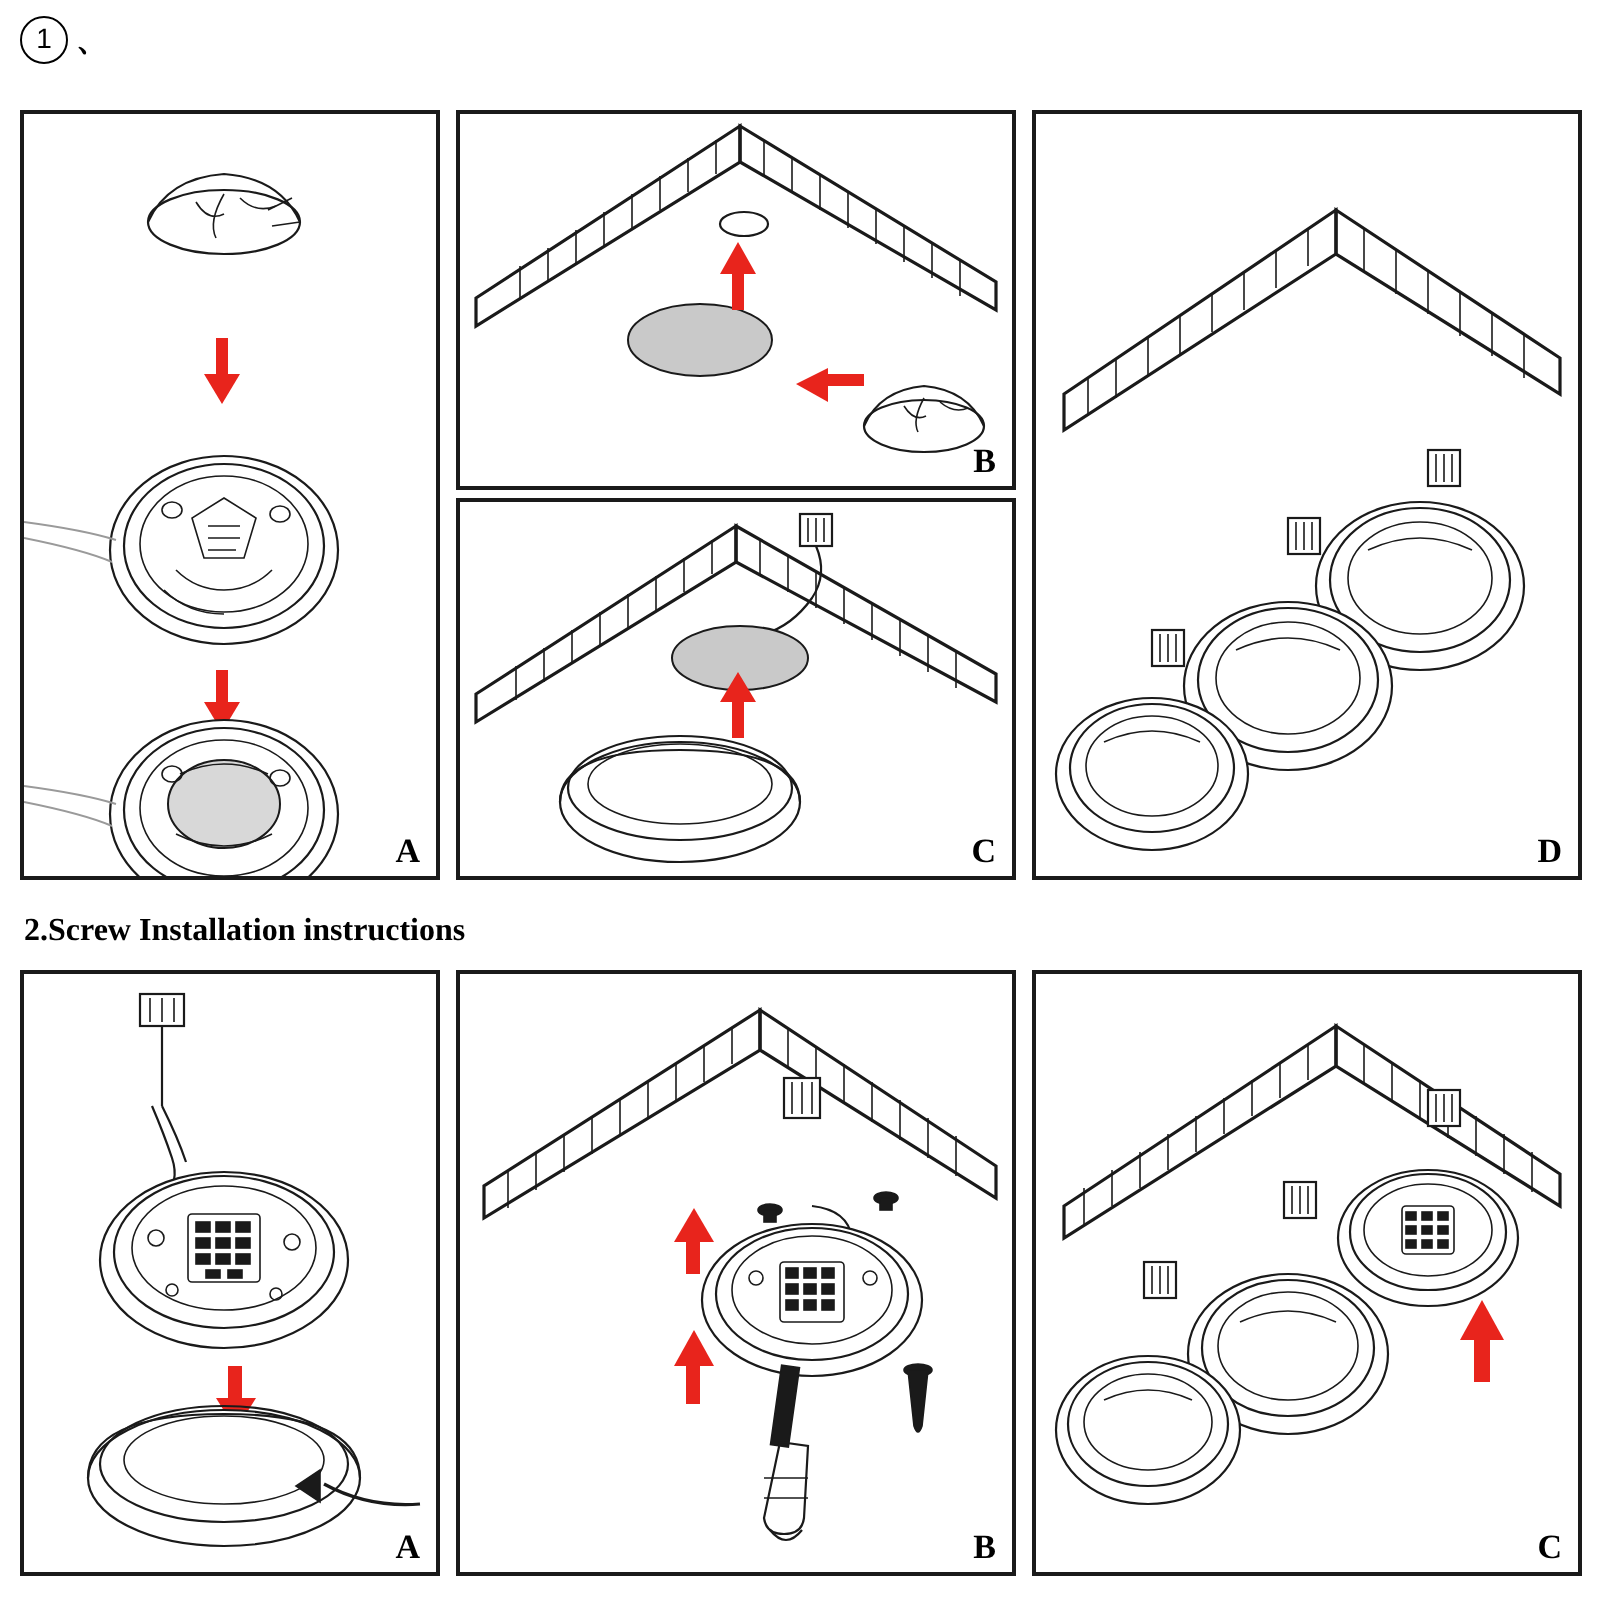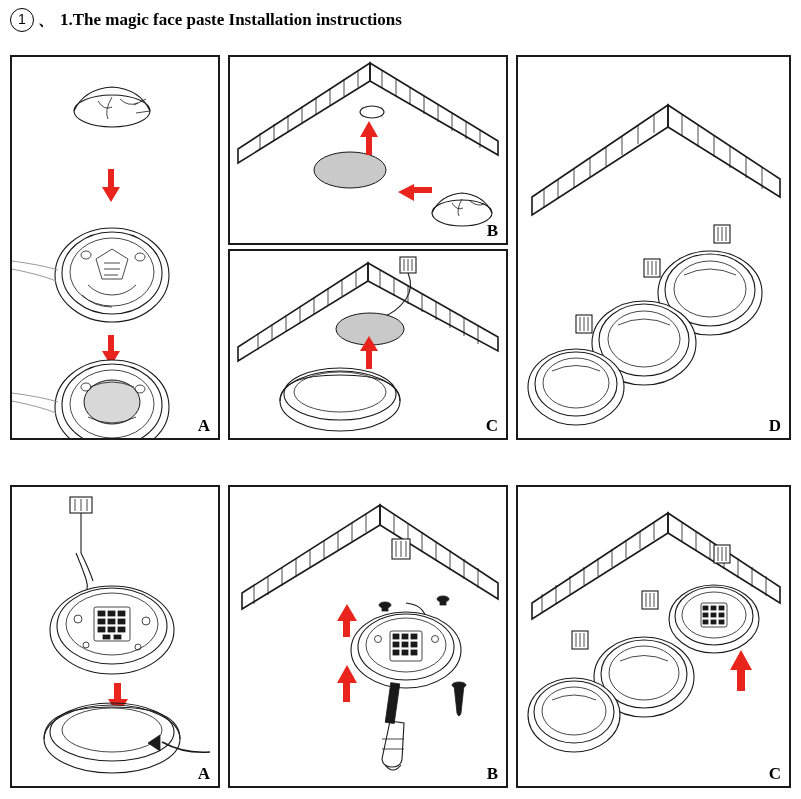--- a/index.html
+++ b/index.html
@@ -84,21 +84,20 @@
   .wire { fill: none; stroke: #9a9a9a; stroke-width: 1.0; }
 </style>
 </head>
 <body>
 
 <div class="page">
 
   <div class="heading" id="heading1">
     <span class="circnum">1</span>
     <span class="sep">、</span>
-    <span>1.The magic face paste Installation instructions</span>
   </div>
 
   <div class="panel" style="left:10px; top:55px; width:210px; height:385px;">
     <svg width="206" height="381" viewBox="0 0 206 381">
 
       <g>
         <ellipse class="fillw" cx="100" cy="54" rx="38" ry="16"></ellipse>
         <path class="ln" d="M62 54 q10 -22 38 -24 q28 2 38 24"></path>
         <path class="ln-t" d="M86 44 q6 10 14 6"></path>
         <path class="ln-t" d="M100 40 q-8 14 -4 22"></path>
@@ -299,20 +298,23 @@
       <g>
         <ellipse class="fillw" cx="58" cy="330" rx="48" ry="38"></ellipse>
         <ellipse class="ln" cx="58" cy="327" rx="41" ry="32"></ellipse>
         <ellipse class="ln-t" cx="58" cy="326" rx="33" ry="25"></ellipse>
         <path class="ln-t" d="M34 314 q24 -11 48 0"></path>
       </g>
     </svg>
     <span class="panel-label">D</span>
   </div>
 
+  <div class="heading" id="heading2">
+    <span>2.Screw Installation instructions</span>
+  </div>
 
   <div class="panel" style="left:10px; top:485px; width:210px; height:303px;">
     <svg width="206" height="299" viewBox="0 0 206 299">
 
       <g>
         <rect class="fillw" x="58" y="10" width="22" height="16"></rect>
         <path class="ln-t" d="M63 12 v12 M69 12 v12 M75 12 v12"></path>
         <path class="ln" d="M69 26 v40"></path>
         <path class="ln" d="M64 66 q6 14 10 26 q4 12 -4 20"></path>
         <path class="ln" d="M69 66 q8 16 12 28"></path>

